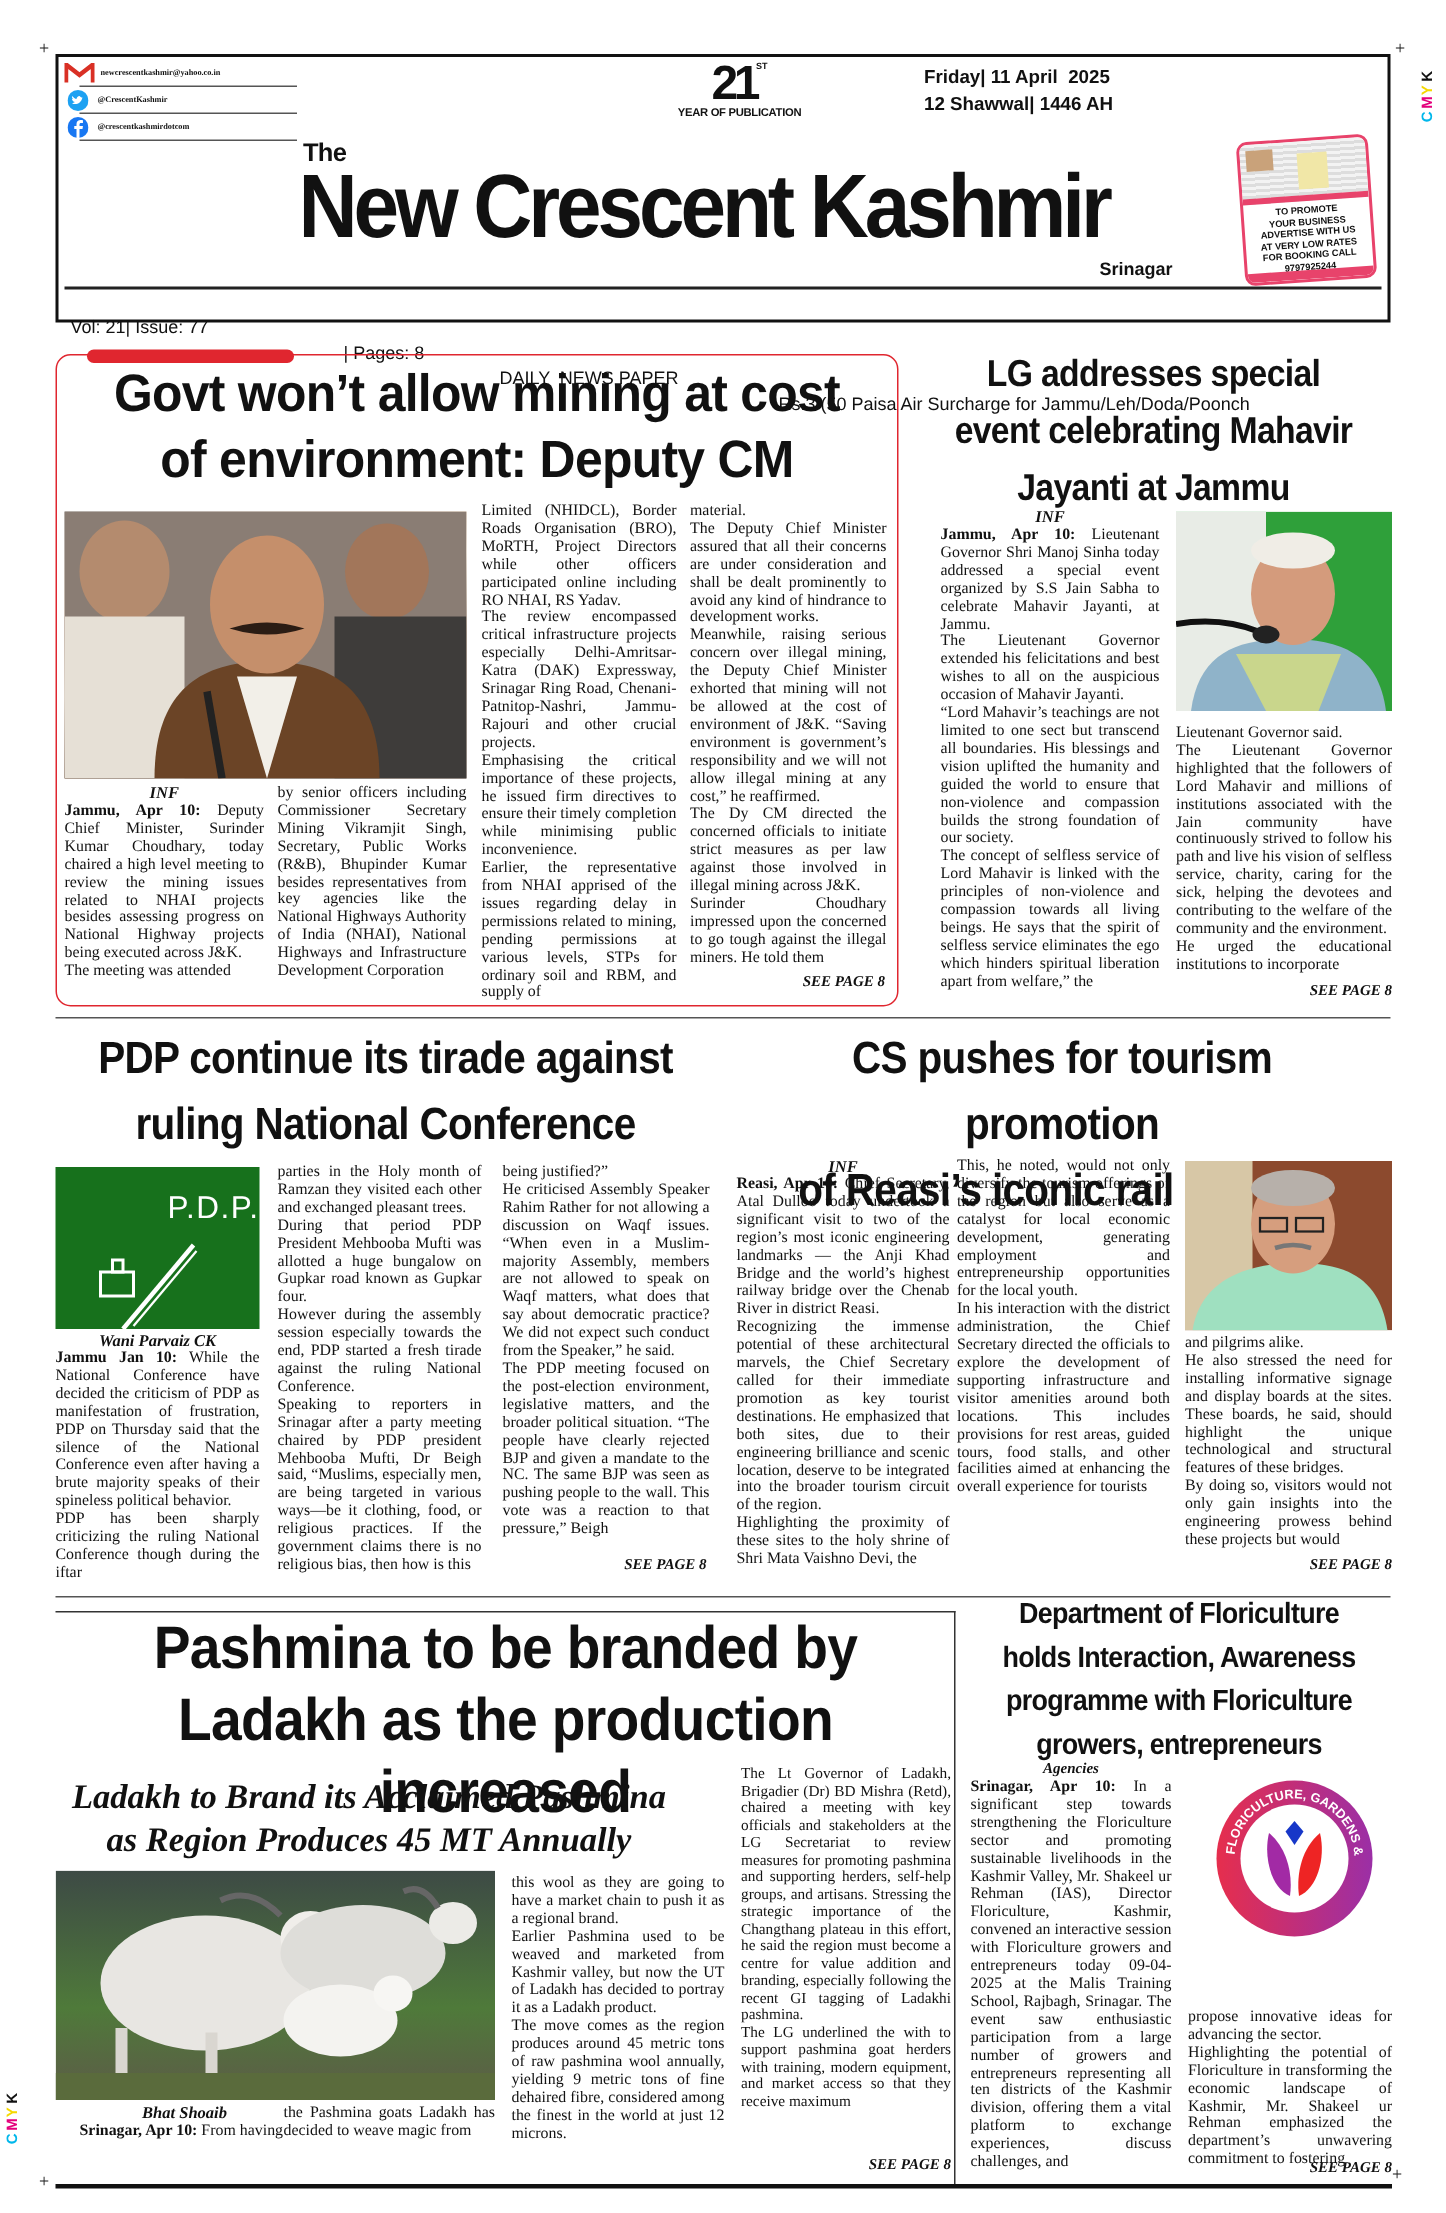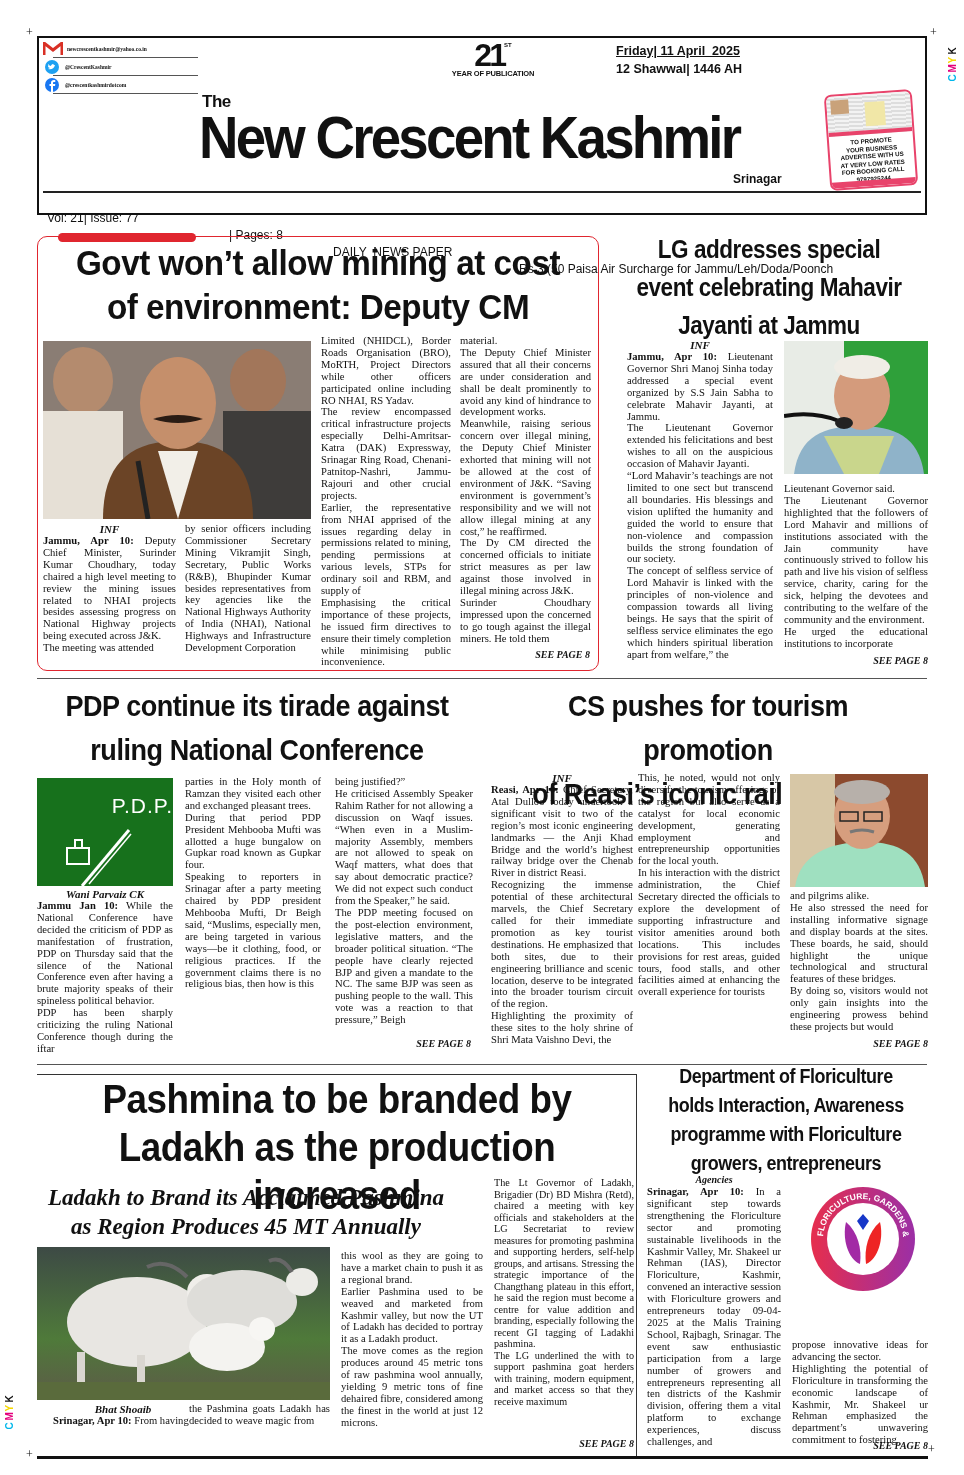--- a/index.html
+++ b/index.html
@@ -62,21 +62,21 @@
   <div class="abs" style="left:394px;top:2px;width:120px;text-align:center;">
     <span style="font-family:Liberation Sans, sans-serif;font-weight:bold;font-size:32px;line-height:30px;letter-spacing:-3px;">21</span><sup style="font-family:'Liberation Sans',sans-serif;font-weight:bold;font-size:6px;vertical-align:top;position:relative;top:2px;">ST</sup>
     <div style="font-family:'Liberation Sans',sans-serif;font-weight:bold;font-size:7.5px;margin-top:-1px;letter-spacing:-0.2px;">YEAR OF PUBLICATION</div>
   </div>
 
   <div class="abs" style="left:163px;top:54px;font-family:'Liberation Sans',sans-serif;font-weight:bold;font-size:17px;letter-spacing:-0.5px;">The</div>
   <div class="abs" style="left:160px;top:60px;font-family:'Liberation Sans',sans-serif;font-weight:bold;font-size:60px;line-height:80px;letter-spacing:-3px;transform:scaleX(0.91);transform-origin:left top;white-space:nowrap;">New Crescent Kashmir</div>
   <div class="abs" style="left:694px;top:134px;font-family:'Liberation Sans',sans-serif;font-weight:bold;font-size:12px;">Srinagar</div>
 
   <div class="abs" style="left:577px;top:4px;font-family:'Liberation Sans',sans-serif;font-weight:bold;font-size:12.5px;line-height:18px;">
-    <div style="text-decoration:underline;white-space:pre;">Friday| 11 April  2025</div>
+    <div style="white-space:pre;">Friday| 11 April  2025</div>
     <div style="white-space:pre;">12 Shawwal| 1446 AH</div>
   </div>
 
   <div class="abs" style="left:788px;top:54px;width:88px;height:96px;border:2px solid #e8436b;border-radius:7px;background:#fff;transform:rotate(-4deg);overflow:hidden;">
     <div style="height:40px;background:repeating-linear-gradient(0deg,#ddd 0 2px,#f3f3f3 2px 4px);position:relative;">
       <div style="position:absolute;left:4px;top:4px;width:18px;height:14px;background:#c9a27a;"></div>
       <div style="position:absolute;left:38px;top:8px;width:20px;height:24px;background:#f1e7a7;"></div>
       <div style="position:absolute;left:0;bottom:0;width:100%;height:4px;background:#e8436b;"></div>
     </div>
     <div style="font-family:'Liberation Sans',sans-serif;font-weight:bold;font-size:6.2px;line-height:7.6px;text-align:center;padding-top:3px;">
@@ -122,22 +122,22 @@
     <div class="credit">INF</div>
     <p><span class="dateline">Jammu, Apr 10:</span><span> Deputy Chief Minister, Surinder Kumar Choudhary, today chaired a high level meeting to review the mining issues related to NHAI projects besides assessing progress on National Highway projects being executed across J&amp;K.</span></p>
     <p>The meeting was attended</p>
   </div>
   <div class="abs body-text" style="left:147px;top:286px;width:126px;">
     <p>by senior officers including Commissioner Secretary Mining Vikramjit Singh, Secretary, Public Works (R&amp;B), Bhupinder Kumar besides representatives from key agencies like the National Highways Authority of India (NHAI), National Highways and Infrastructure Development Corporation</p>
   </div>
   <div class="abs body-text" style="left:283px;top:98px;width:130px;">
     <p>Limited (NHIDCL), Border Roads Organisation (BRO), MoRTH, Project Directors while other officers participated online including RO NHAI, RS Yadav.</p>
     <p>The review encompassed critical infrastructure projects especially Delhi-Amritsar-Katra (DAK) Expressway, Srinagar Ring Road, Chenani-Patnitop-Nashri, Jammu-Rajouri and other crucial projects.</p>
+    <p>Emphasising the critical importance of these projects, he issued firm directives to ensure their timely completion while minimising public inconvenience.</p>
     <p>Earlier, the representative from NHAI apprised of the issues regarding delay in permissions related to mining, pending permissions at various levels, STPs for ordinary soil and RBM, and supply of</p>
-    <p>Emphasising the critical importance of these projects, he issued firm directives to ensure their timely completion while minimising public inconvenience.</p>
   </div>
   <div class="abs body-text" style="left:422px;top:98px;width:131px;">
     <p>material.</p>
     <p>The Deputy Chief Minister assured that all their concerns are under consideration and shall be dealt prominently to avoid any kind of hindrance to development works.</p>
     <p>Meanwhile, raising serious concern over illegal mining, the Deputy Chief Minister exhorted that mining will not be allowed at the cost of environment of J&amp;K. “Saving environment is government’s responsibility and we will not allow illegal mining at any cost,” he reaffirmed.</p>
     <p>The Dy CM directed the concerned officials to initiate strict measures as per law against those involved in illegal mining across J&amp;K.</p>
     <p>Surinder Choudhary impressed upon the concerned to go tough against the illegal miners. He told them</p>
   </div>
   <div class="abs seepage" style="right:8px;top:412px;">SEE PAGE 8</div>
 </article>
@@ -192,20 +192,21 @@
     </svg>
   </div>
   <div class="abs body-text" style="left:0;top:208px;width:136px;">
     <div class="credit">Wani Parvaiz CK</div>
     <p><span class="dateline">Jammu Jan 10:</span><span> While the National Conference have decided the criticism of PDP as manifestation of frustration, PDP on Thursday said that the silence of the National Conference even after having a brute majority speaks of their spineless political behavior.</span></p>
     <p>PDP has been sharply criticizing the ruling National Conference though during the iftar</p>
   </div>
   <div class="abs body-text" style="left:148px;top:96px;width:136px;">
     <p>parties in the Holy month of Ramzan they visited each other and exchanged pleasant trees.</p>
     <p>During that period PDP President Mehbooba Mufti was allotted a huge bungalow on Gupkar road known as Gupkar four.</p>
+    <p>However during the assembly session especially towards the end, PDP started a fresh tirade against the ruling National Conference.</p>
     <p>Speaking to reporters in Srinagar after a party meeting chaired by PDP president Mehbooba Mufti, Dr Beigh said, “Muslims, especially men, are being targeted in various ways—be it clothing, food, or religious practices. If the government claims there is no religious bias, then how is this</p>
   </div>
   <div class="abs body-text" style="left:298px;top:96px;width:138px;">
     <p>being justified?”</p>
     <p>He criticised Assembly Speaker Rahim Rather for not allowing a discussion on Waqf issues. “When even in a Muslim-majority Assembly, members are not allowed to speak on Waqf matters, what does that say about democratic practice? We did not expect such conduct from the Speaker,” he said.</p>
     <p>The PDP meeting focused on the post-election environment, legislative matters, and the broader political situation. “The people have clearly rejected BJP and given a mandate to the NC. The same BJP was seen as pushing people to the wall. This vote was a reaction to that pressure,” Beigh</p>
   </div>
   <div class="abs seepage" style="right:6px;top:358px;">SEE PAGE 8</div>
 </article>
 

